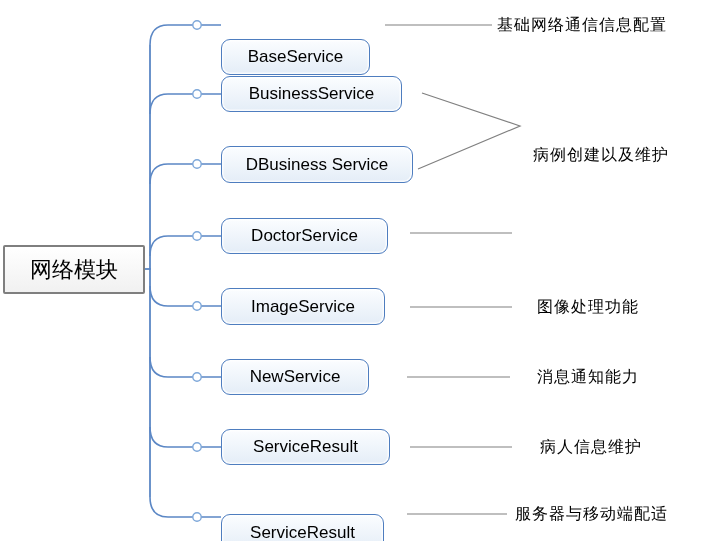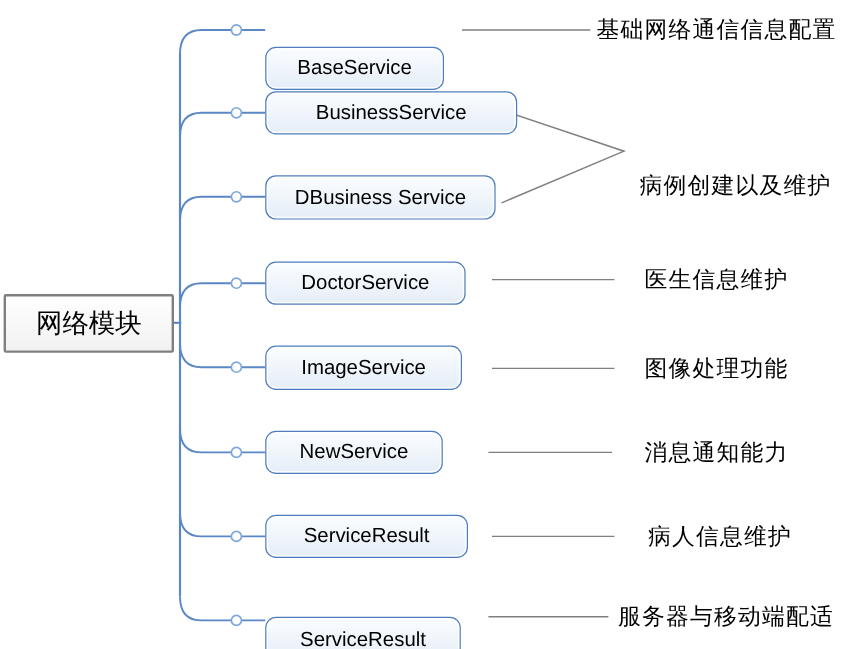--- a/index.html
+++ b/index.html
@@ -35,21 +35,21 @@
     background:linear-gradient(180deg,#ffffff 0%,#f1f1f1 100%);
     display:flex;align-items:center;justify-content:center;
     font-family:Liberation Serif, serif;
     font-size:22px;color:var(--text,#000);
     white-space:nowrap;
   }
   .annotation{
     position:absolute;
     transform:translateY(-50%);
     font-family:"Liberation Serif", serif;
-    font-size:19px;color:var(--text,#000);
+    font-size:16px;color:var(--text,#000);
     letter-spacing:1px;
     white-space:nowrap;
   }
 </style>
 </head>
 <body>
 
 <div id="canvas">
 
   <svg id="wires" viewBox="0 0 707 541" xmlns="http://www.w3.org/2000/svg">
@@ -80,29 +80,28 @@
     <path class="ann-line" d="M410,233 H512"></path>
     <path class="ann-line" d="M410,307 H512"></path>
     <path class="ann-line" d="M407,377 H510"></path>
     <path class="ann-line" d="M410,447 H512"></path>
     <path class="ann-line" d="M407,514 H507"></path>
   </svg>
 
   <div class="root-node">网络模块</div>
 
   <div class="node" style="left:221px;top:7px;width:149px;height:36px;margin-top:32px;">BaseService</div>
-  <div class="node" style="left:221px;top:76px;width:210px;height:36px;">BusinessService</div>
+  <div class="node" style="left:221px;top:76px;width:181px;height:36px;">BusinessService</div>
   <div class="node" style="left:221px;top:146px;width:192px;height:37px;">DBusiness Service</div>
   <div class="node" style="left:221px;top:218px;width:167px;height:36px;">DoctorService</div>
   <div class="node" style="left:221px;top:288px;width:164px;height:37px;">ImageService</div>
   <div class="node" style="left:221px;top:359px;width:148px;height:36px;">NewService</div>
   <div class="node" style="left:221px;top:429px;width:169px;height:36px;">ServiceResult</div>
   <div class="node" style="left:221px;top:514px;width:163px;height:37px;">ServiceResult</div>
 
   <div class="annotation" style="left:497px;top:25px;">基础网络通信信息配置</div>
   <div class="annotation" style="left:533px;top:127px;margin-top:28px;">病例创建以及维护</div>
-  <div class="annotation" style="left:537px;top:233px;">医生信息维护</div>
   <div class="annotation" style="left:537px;top:307px;">图像处理功能</div>
   <div class="annotation" style="left:537px;top:377px;">消息通知能力</div>
   <div class="annotation" style="left:540px;top:447px;">病人信息维护</div>
   <div class="annotation" style="left:515px;top:514px;">服务器与移动端配适</div>
 
 </div>
 
 </body></html>

